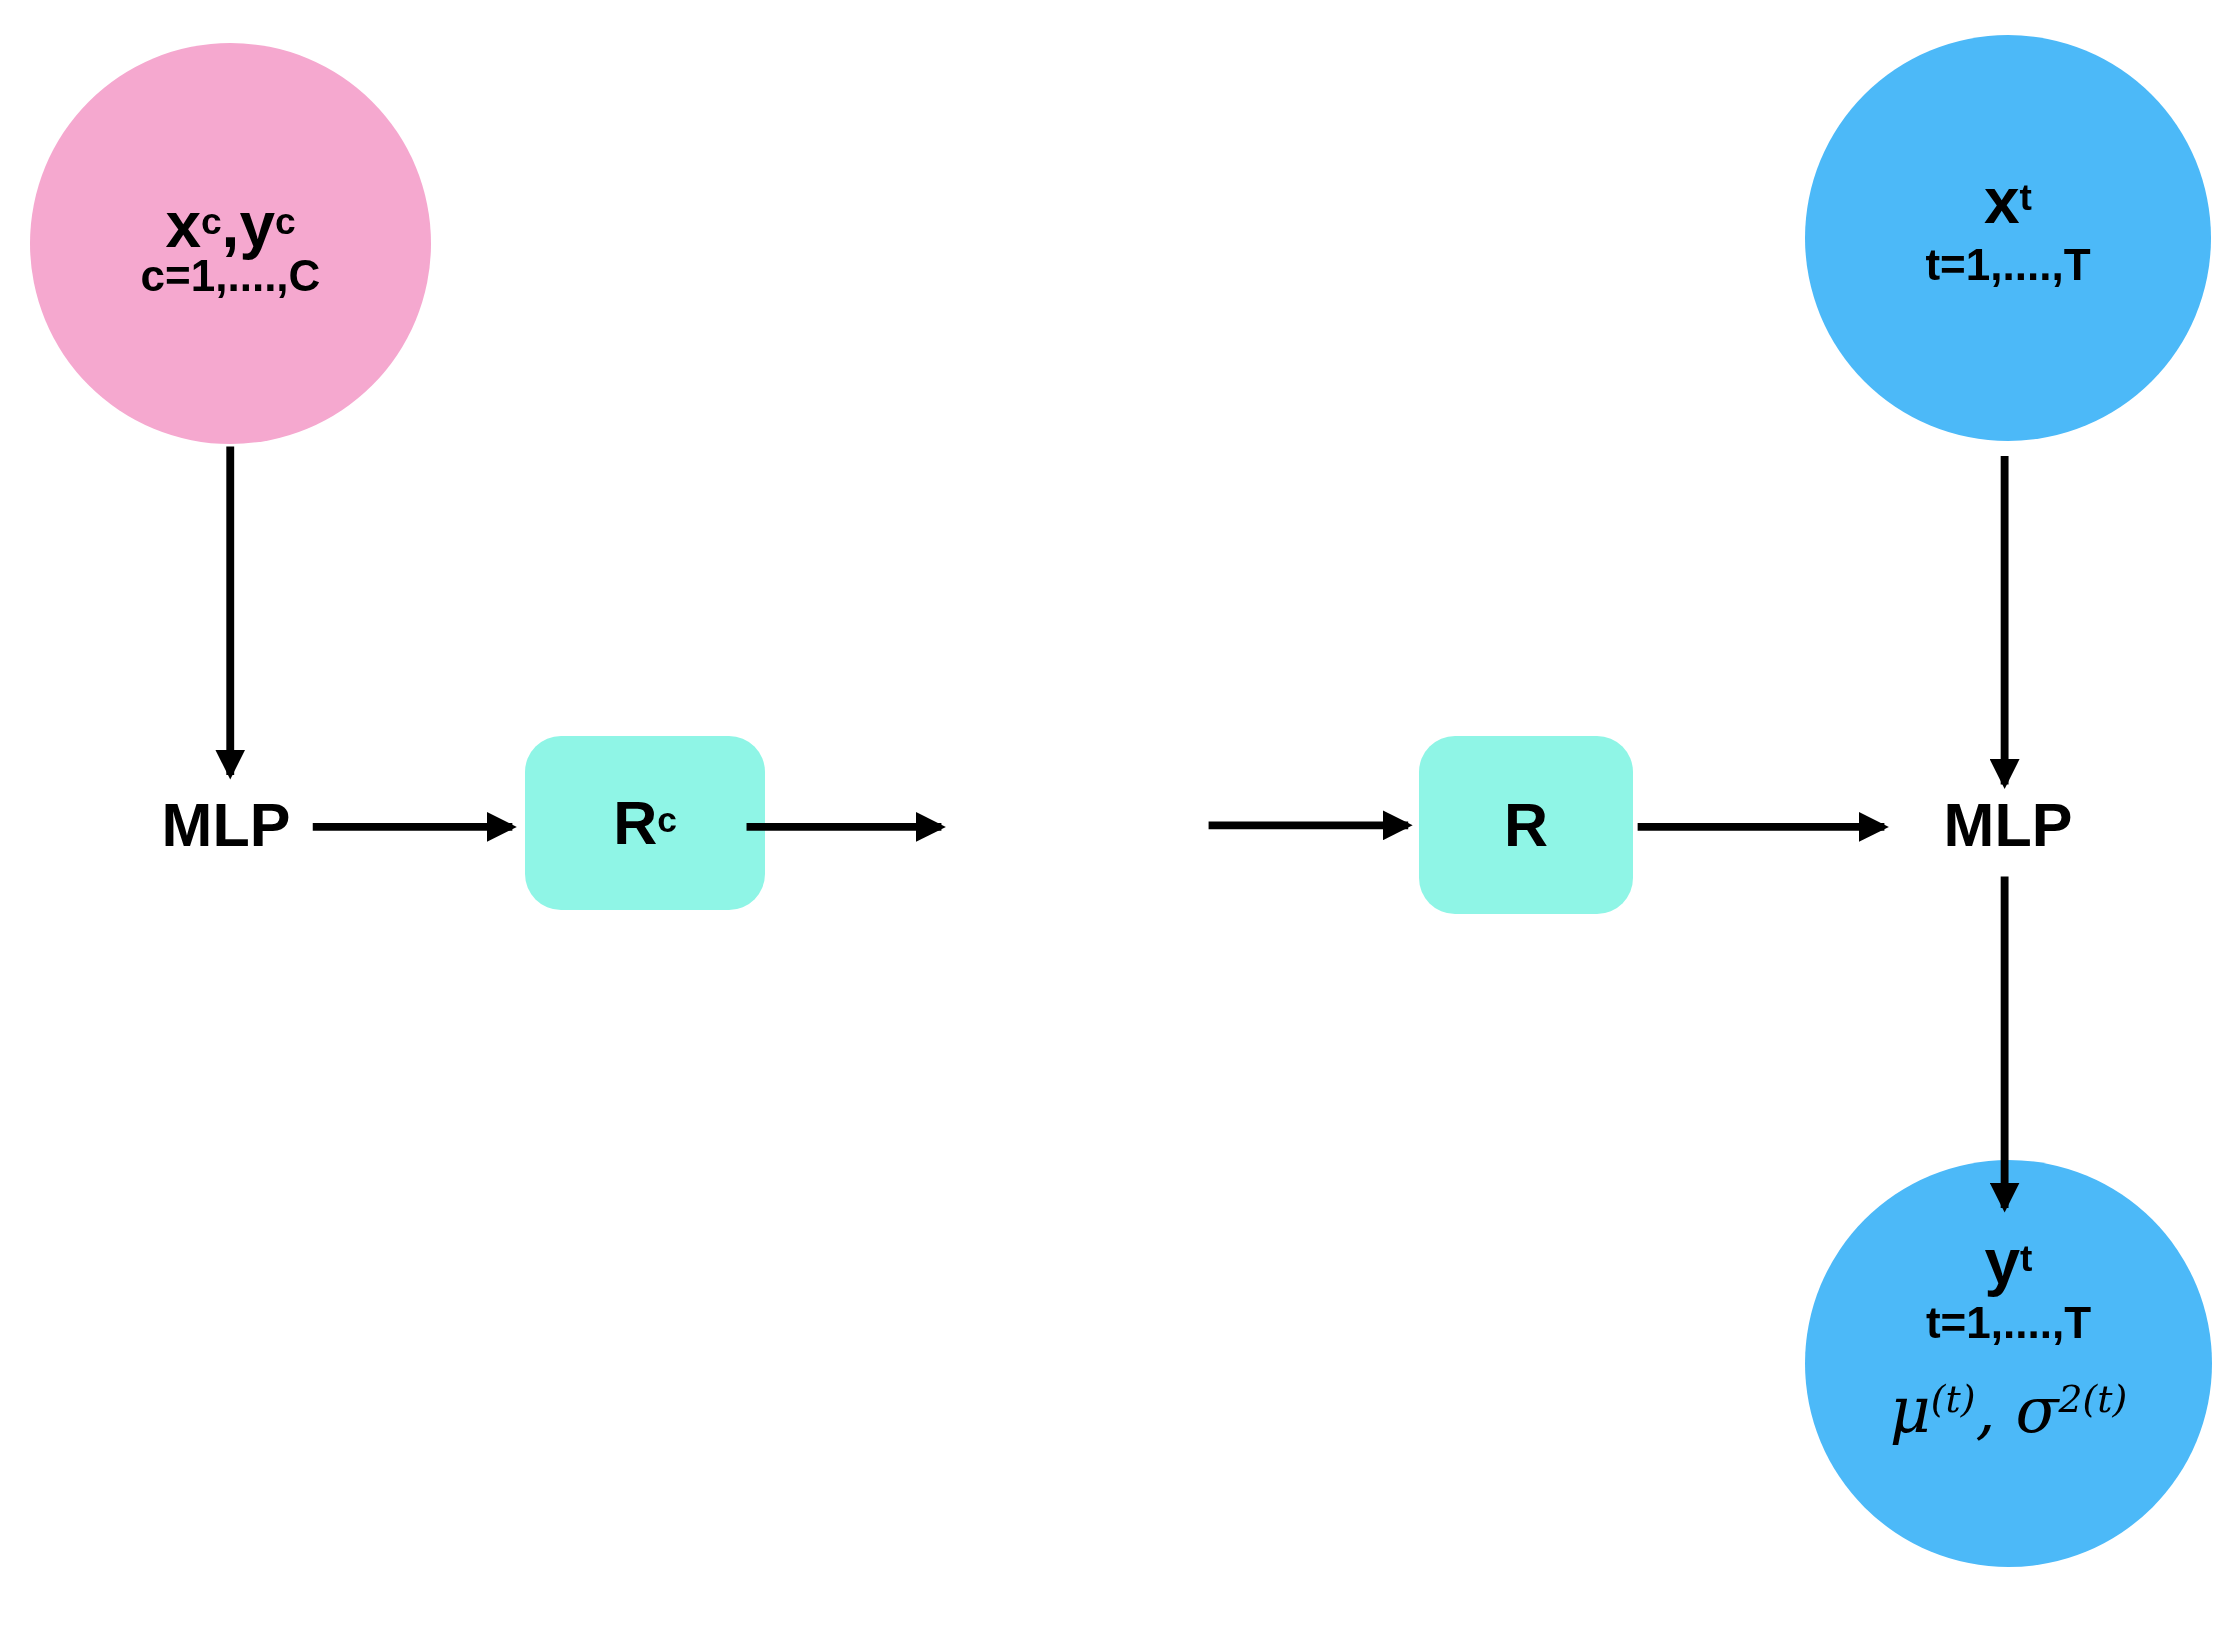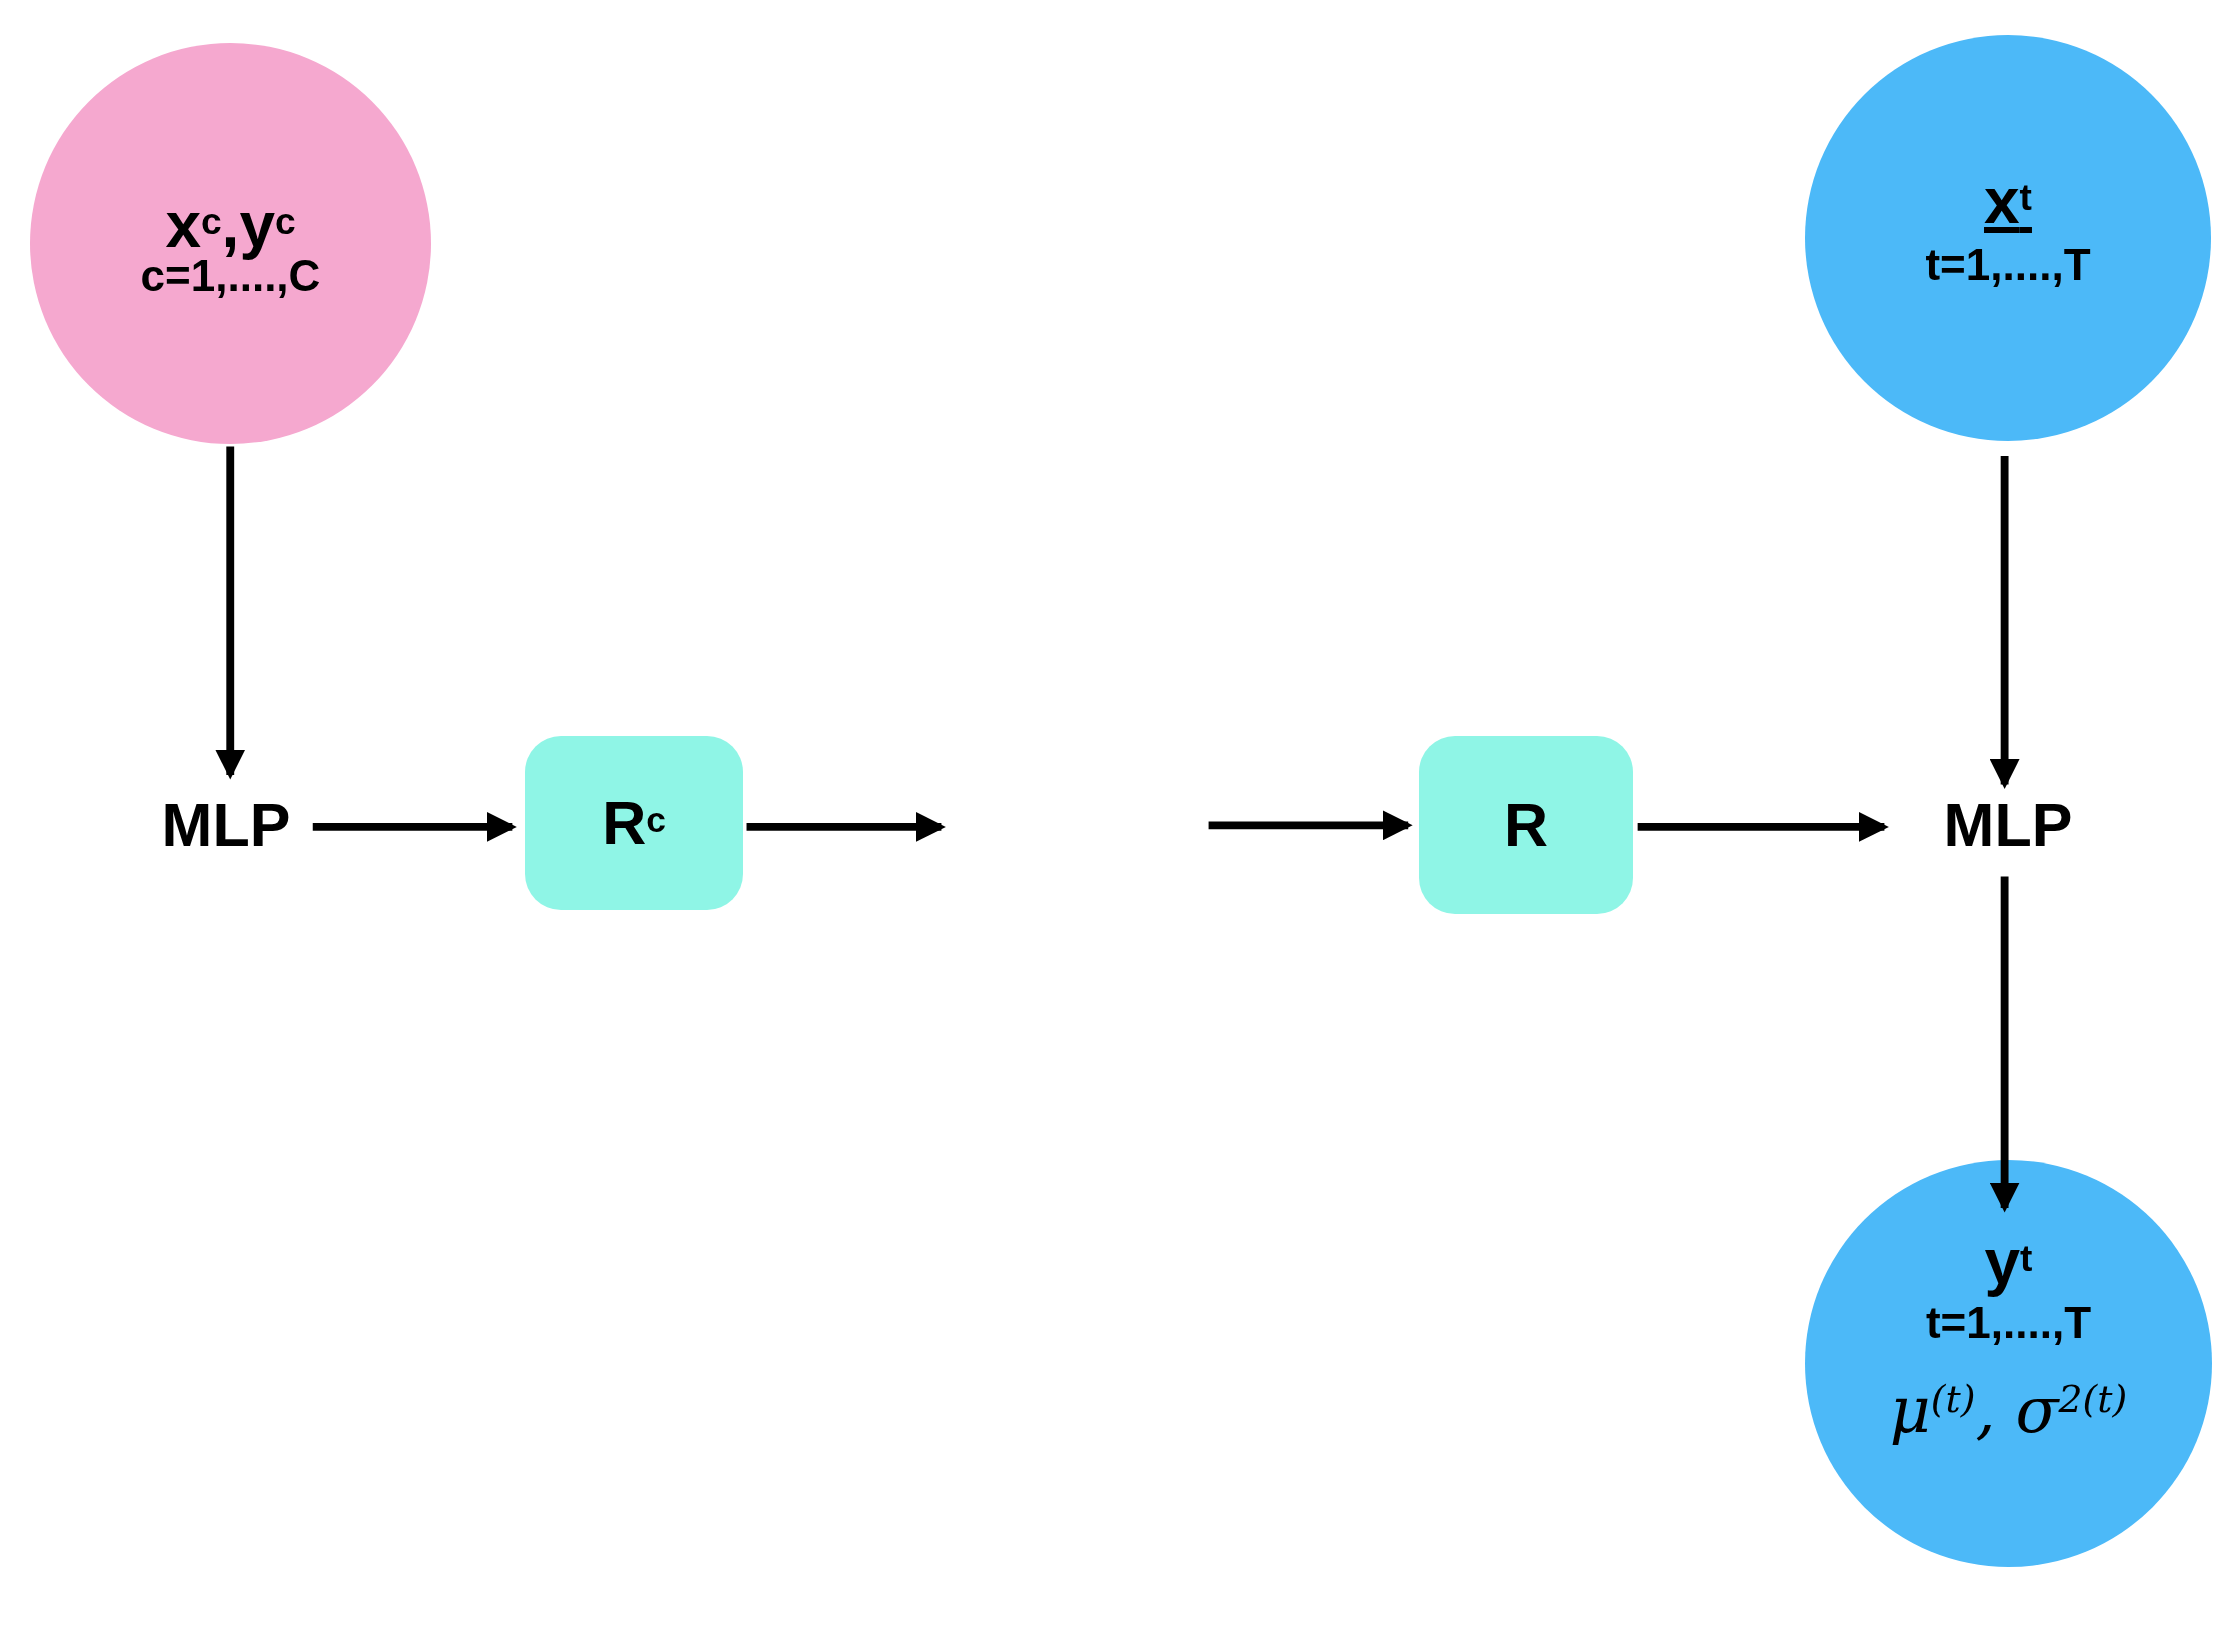--- a/index.html
+++ b/index.html
@@ -25,35 +25,35 @@
   .circle.target{background:var(--target-fill);left:1805px;top:35px;width:406px;height:406px;}
   .circle.prediction{background:var(--target-fill);left:1805px;top:1160px;width:407px;height:407px;}
 
   .cline{position:absolute;left:0;right:0;text-align:center;transform:translateY(-50%);white-space:nowrap;}
   .main-label{font-size:64px;font-weight:700;line-height:1;}
   .range-label{font-size:44px;font-weight:700;line-height:1;}
   .sup{font-size:.58em;vertical-align:.34em;}
 
   .context .l1{top:166px;margin-top:16px;}
   .context .l2{top:233px;}
-  .target .l1{top:166px;text-decoration:underline;}
+  .target .l1{top:166px;}
   .target .l2{top:230px;}
   .prediction .l1{top:102px;}
   .prediction .l2{top:163px;}
   .prediction .l3{top:250px;}
 
   .math-label{font-family:"DejaVu Serif",serif;font-style:italic;font-size:63px;line-height:1;}
   .msup{font-size:.60em;vertical-align:.52em;}
 
   
   .rbox{
     position:absolute;background:var(--box-fill);border-radius:36px;
     display:flex;align-items:center;justify-content:center;
   }
-  .rbox.rc{left:525px;top:736px;width:218px;height:174px;}
+  .rbox.rc{left:525px;top:736px;width:240px;height:174px;}
   .rbox.r{left:1419px;top:736px;width:214px;height:178px;}
   .box-label{font-size:61px;font-weight:700;line-height:1;}
 
   
   .op-label{
     position:absolute;transform:translate(-50%,-50%);
     font-size:61px;font-weight:700;line-height:75px;text-align:center;white-space:nowrap;
   }
   .op-label.mlp-encoder{left:226px;top:825px;}
   .op-label.mean-pool{left:1094px;top:825px;}

